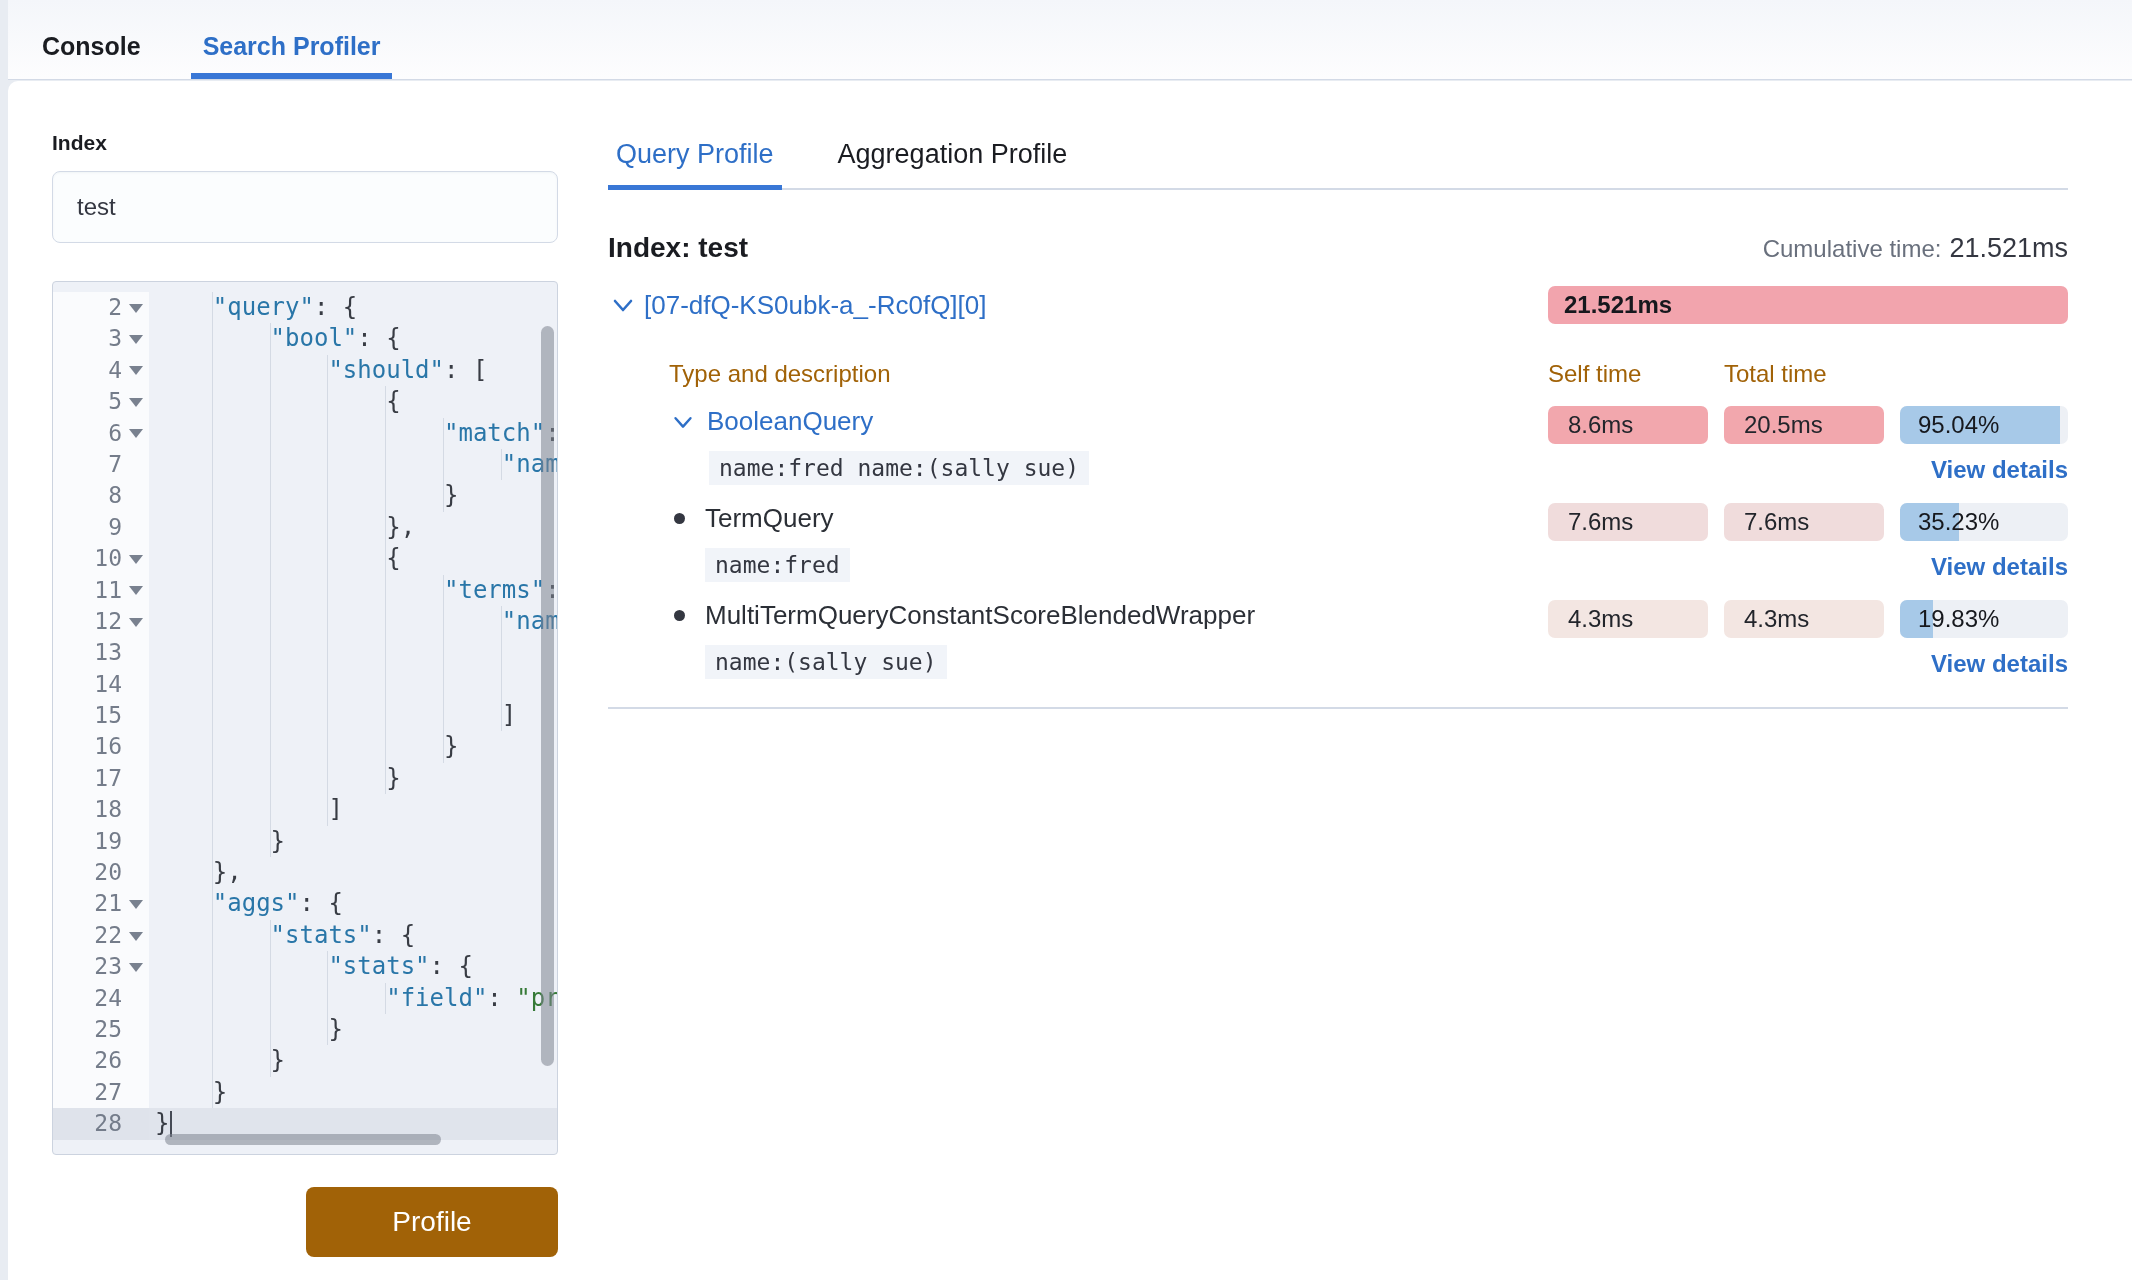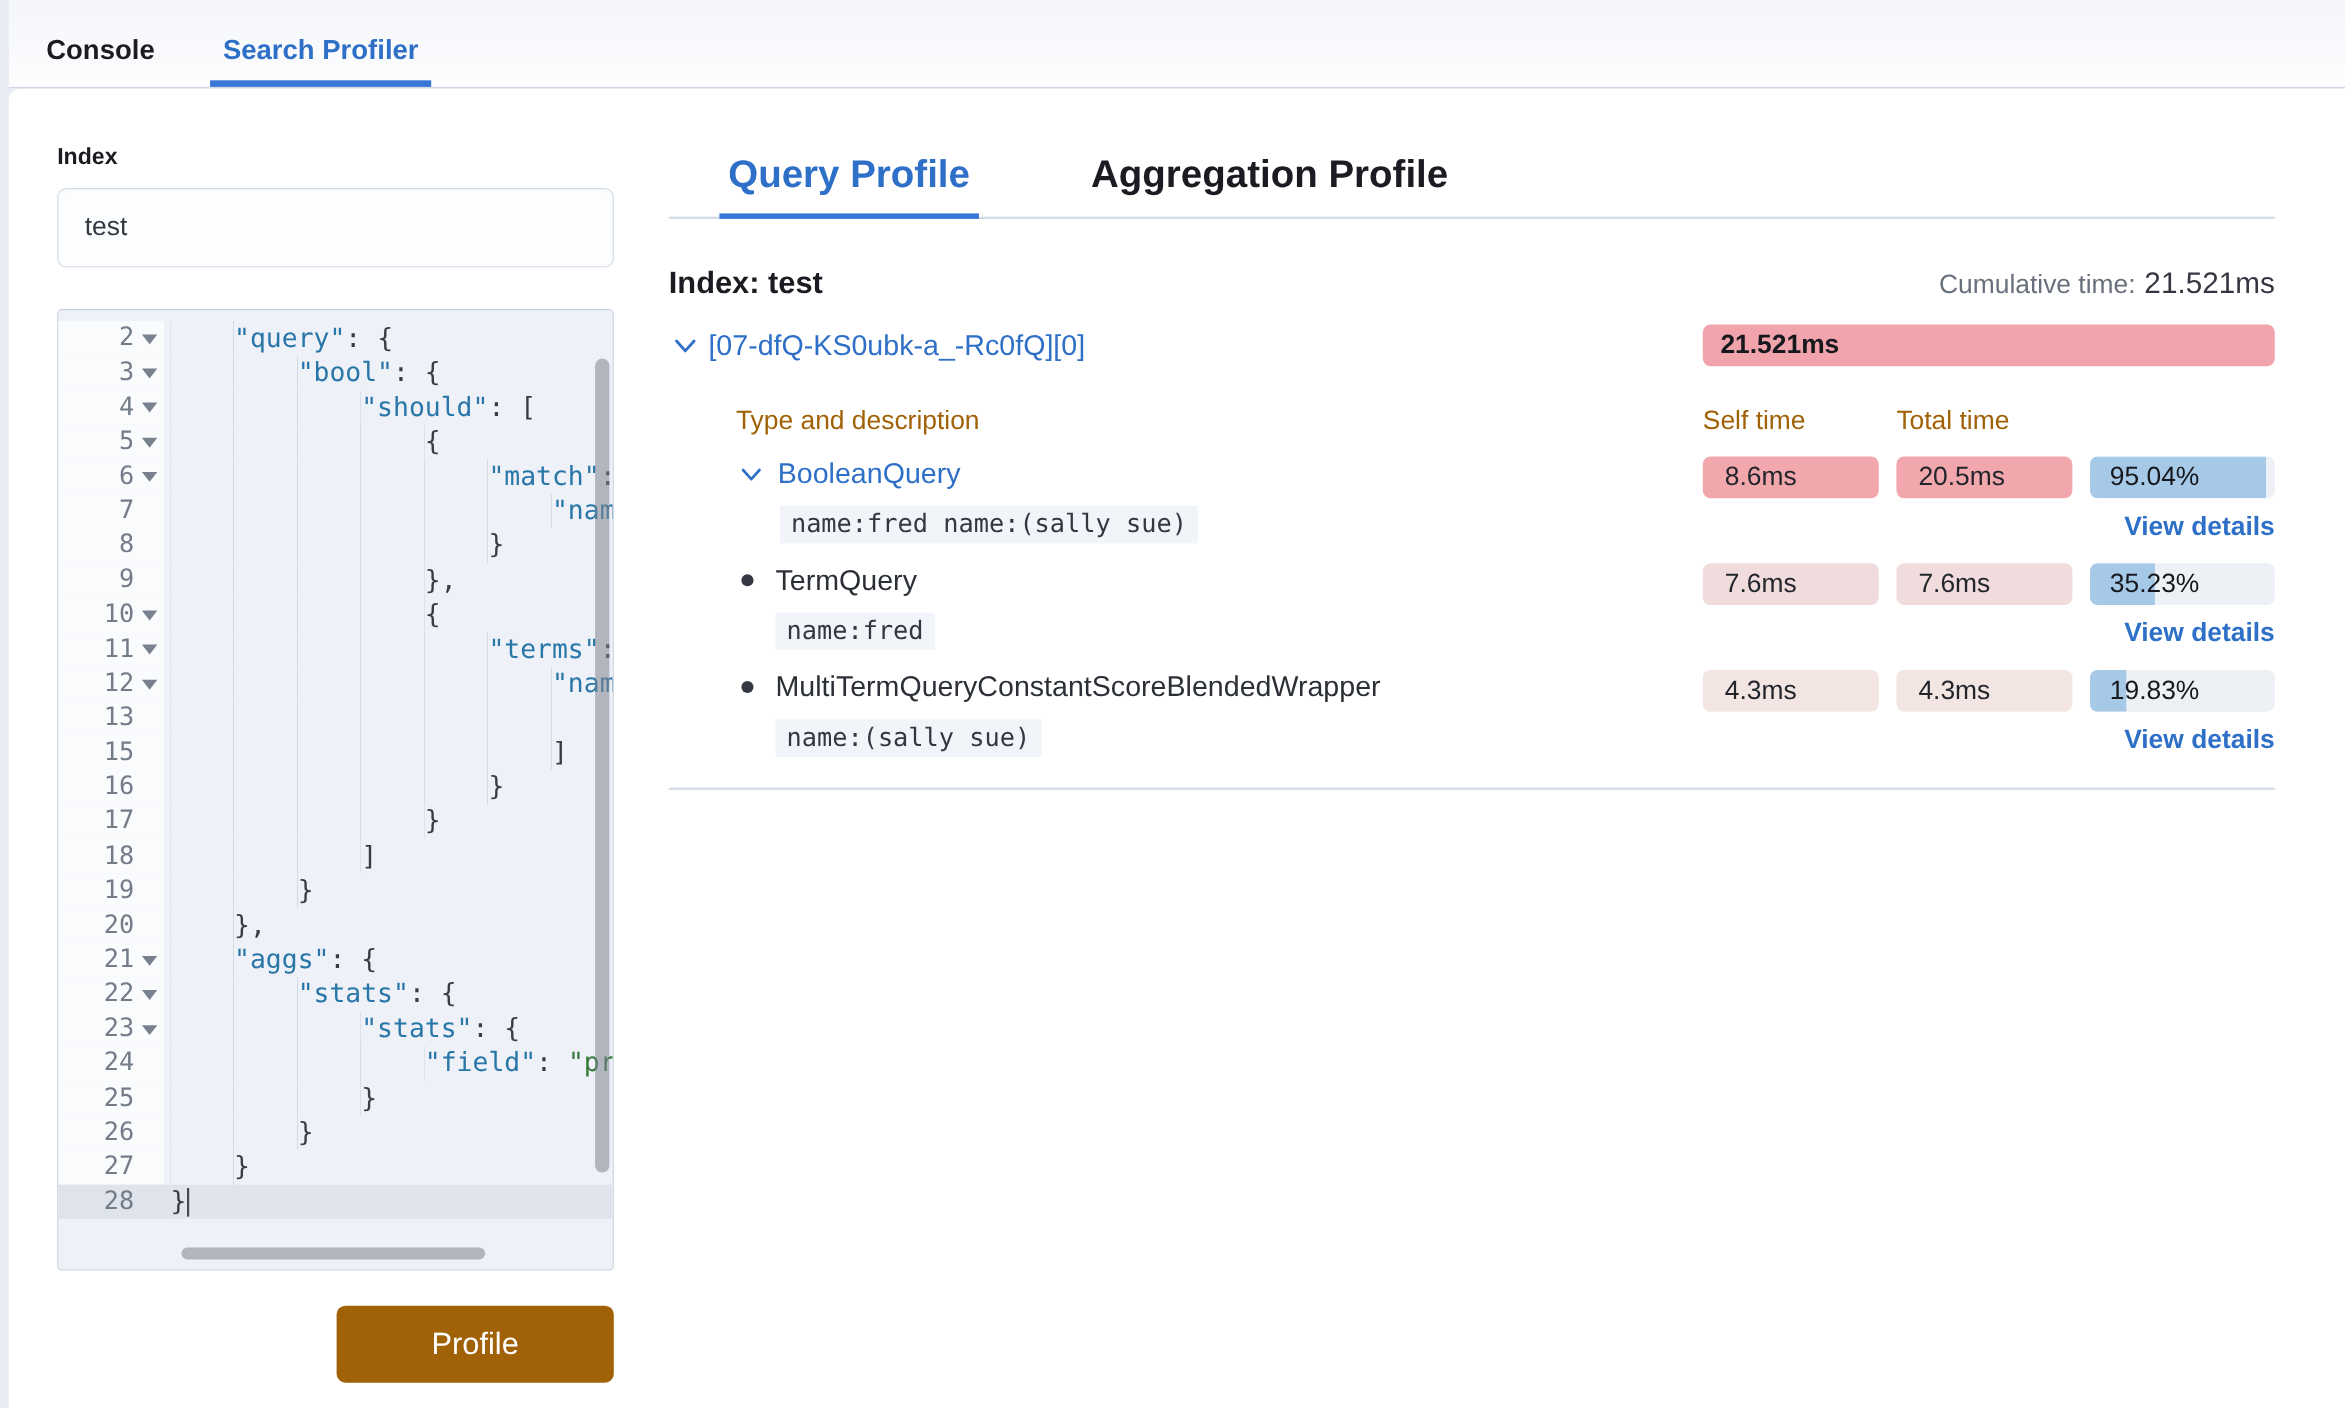--- a/index.html
+++ b/index.html
@@ -55,22 +55,22 @@
   .ed-hscroll { position:absolute; left:112px; bottom:9px; width:276px; height:11px; border-radius:6px;
                 background:rgba(125,132,144,.55); }
 
   .btn-row { margin-top:32px; display:flex; justify-content:flex-end; }
   .profile-btn { width:252px; height:70px; background:#a16207; color:#fff; font-size:28px;
                  border:none; border-radius:8px; font-family:"Liberation Sans",sans-serif; cursor:pointer; }
 
   
   .main { position:absolute; left:600px; top:0; width:1460px; }
   .ptabs { margin-top:58px; display:flex; gap:48px; border-bottom:2px solid #d3dae6; }
-  .ptab { font-size:35px; font-weight:700; color:#1a1c21; padding:0 8px 18px 8px; position:relative;
-          cursor:pointer; top:0;margin-left:46px; }
+  .ptab { font-size:27px; font-weight:400; color:#1a1c21; padding:0 8px 18px 8px; position:relative;
+          cursor:pointer; top:0; }
   .ptab.active { color:#2e6fc7; }
   .ptab.active::after { content:""; position:absolute; left:0; right:0; bottom:-2px; height:5px; background:#3977d6; }
 
   .index-row { margin-top:42px; display:flex; justify-content:space-between; align-items:baseline; }
   .index-title { font-size:28px; font-weight:700; color:#1a1c21; }
   .cumulative { font-size:24px; color:#69707d; }
   .cumulative b { font-size:27px; color:#343741; font-weight:500; margin-left:8px; }
 
   .shard-row { margin-top:22px; display:flex; justify-content:space-between; align-items:center; }
   .shard-link { display:flex; align-items:center; gap:6px; font-size:26px; color:#2e6fc7; cursor:pointer; }
@@ -122,20 +122,21 @@
           <div class="ed-line"><div class="ed-gutter"><span class="ed-num">4</span><span class="ed-fold"></span></div><div class="ed-code"><span class="ed-ind" style="width: 12ch;"></span><span class="tok-k">"should"</span><span class="tok-p">: [</span></div></div>
           <div class="ed-line"><div class="ed-gutter"><span class="ed-num">5</span><span class="ed-fold"></span></div><div class="ed-code"><span class="ed-ind" style="width: 16ch;"></span><span class="tok-p">{</span></div></div>
           <div class="ed-line"><div class="ed-gutter"><span class="ed-num">6</span><span class="ed-fold"></span></div><div class="ed-code"><span class="ed-ind" style="width: 20ch;"></span><span class="tok-k">"match"</span><span class="tok-p">: {</span></div></div>
           <div class="ed-line"><div class="ed-gutter"><span class="ed-num">7</span><span class="ed-fold empty"></span></div><div class="ed-code"><span class="ed-ind" style="width: 24ch;"></span><span class="tok-k">"name"</span></div></div>
           <div class="ed-line"><div class="ed-gutter"><span class="ed-num">8</span><span class="ed-fold empty"></span></div><div class="ed-code"><span class="ed-ind" style="width: 20ch;"></span><span class="tok-p">}</span></div></div>
           <div class="ed-line"><div class="ed-gutter"><span class="ed-num">9</span><span class="ed-fold empty"></span></div><div class="ed-code"><span class="ed-ind" style="width: 16ch;"></span><span class="tok-p">},</span></div></div>
           <div class="ed-line"><div class="ed-gutter"><span class="ed-num">10</span><span class="ed-fold"></span></div><div class="ed-code"><span class="ed-ind" style="width: 16ch;"></span><span class="tok-p">{</span></div></div>
           <div class="ed-line"><div class="ed-gutter"><span class="ed-num">11</span><span class="ed-fold"></span></div><div class="ed-code"><span class="ed-ind" style="width: 20ch;"></span><span class="tok-k">"terms"</span><span class="tok-p">: {</span></div></div>
           <div class="ed-line"><div class="ed-gutter"><span class="ed-num">12</span><span class="ed-fold"></span></div><div class="ed-code"><span class="ed-ind" style="width: 24ch;"></span><span class="tok-k">"name"</span></div></div>
           <div class="ed-line"><div class="ed-gutter"><span class="ed-num">13</span><span class="ed-fold empty"></span></div><div class="ed-code"><span class="ed-ind" style="width: 28ch;"></span></div></div>
+          <div class="ed-line"><div class="ed-gutter"><span class="ed-num">14</span><span class="ed-fold empty"></span></div><div class="ed-code"><span class="ed-ind" style="width: 28ch;"></span></div></div>
           <div class="ed-line"><div class="ed-gutter"><span class="ed-num">15</span><span class="ed-fold empty"></span></div><div class="ed-code"><span class="ed-ind" style="width: 24ch;"></span><span class="tok-p">]</span></div></div>
           <div class="ed-line"><div class="ed-gutter"><span class="ed-num">16</span><span class="ed-fold empty"></span></div><div class="ed-code"><span class="ed-ind" style="width: 20ch;"></span><span class="tok-p">}</span></div></div>
           <div class="ed-line"><div class="ed-gutter"><span class="ed-num">17</span><span class="ed-fold empty"></span></div><div class="ed-code"><span class="ed-ind" style="width: 16ch;"></span><span class="tok-p">}</span></div></div>
           <div class="ed-line"><div class="ed-gutter"><span class="ed-num">18</span><span class="ed-fold empty"></span></div><div class="ed-code"><span class="ed-ind" style="width: 12ch;"></span><span class="tok-p">]</span></div></div>
           <div class="ed-line"><div class="ed-gutter"><span class="ed-num">19</span><span class="ed-fold empty"></span></div><div class="ed-code"><span class="ed-ind" style="width: 8ch;"></span><span class="tok-p">}</span></div></div>
           <div class="ed-line"><div class="ed-gutter"><span class="ed-num">20</span><span class="ed-fold empty"></span></div><div class="ed-code"><span class="ed-ind" style="width: 4ch;"></span><span class="tok-p">},</span></div></div>
           <div class="ed-line"><div class="ed-gutter"><span class="ed-num">21</span><span class="ed-fold"></span></div><div class="ed-code"><span class="ed-ind" style="width: 4ch;"></span><span class="tok-k">"aggs"</span><span class="tok-p">: {</span></div></div>
           <div class="ed-line"><div class="ed-gutter"><span class="ed-num">22</span><span class="ed-fold"></span></div><div class="ed-code"><span class="ed-ind" style="width: 8ch;"></span><span class="tok-k">"stats"</span><span class="tok-p">: {</span></div></div>
           <div class="ed-line"><div class="ed-gutter"><span class="ed-num">23</span><span class="ed-fold"></span></div><div class="ed-code"><span class="ed-ind" style="width: 12ch;"></span><span class="tok-k">"stats"</span><span class="tok-p">: {</span></div></div>
           <div class="ed-line"><div class="ed-gutter"><span class="ed-num">24</span><span class="ed-fold empty"></span></div><div class="ed-code"><span class="ed-ind" style="width: 16ch;"></span><span class="tok-k">"field"</span><span class="tok-p">: </span><span class="tok-s">"price"</span></div></div>

